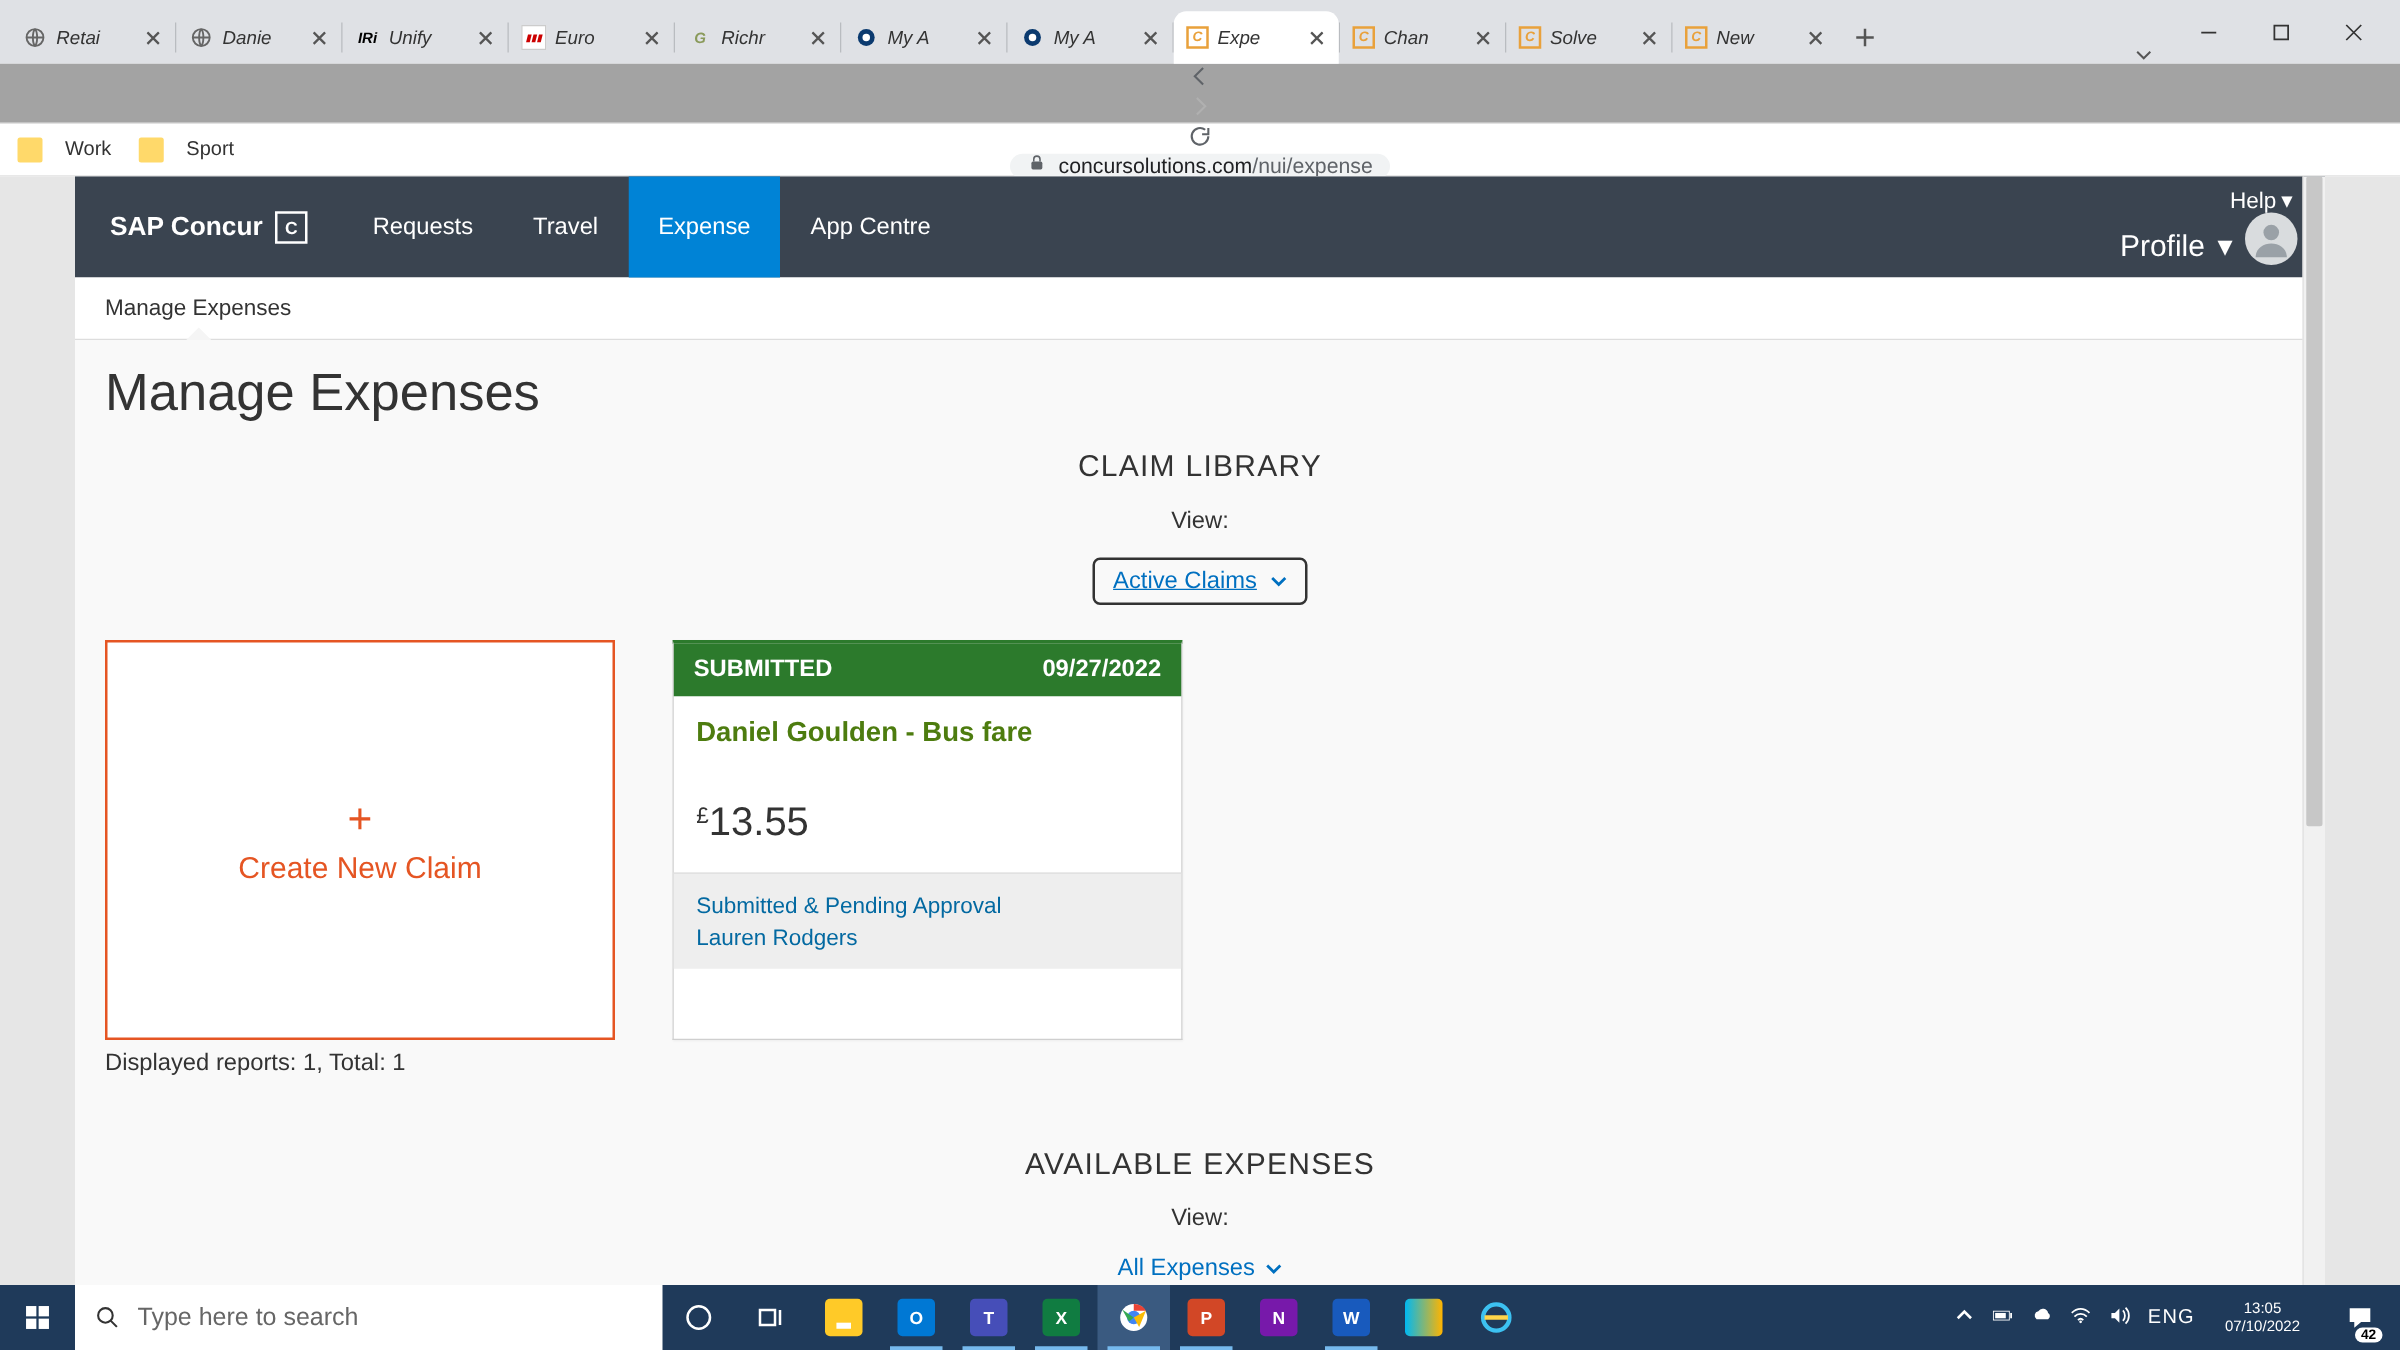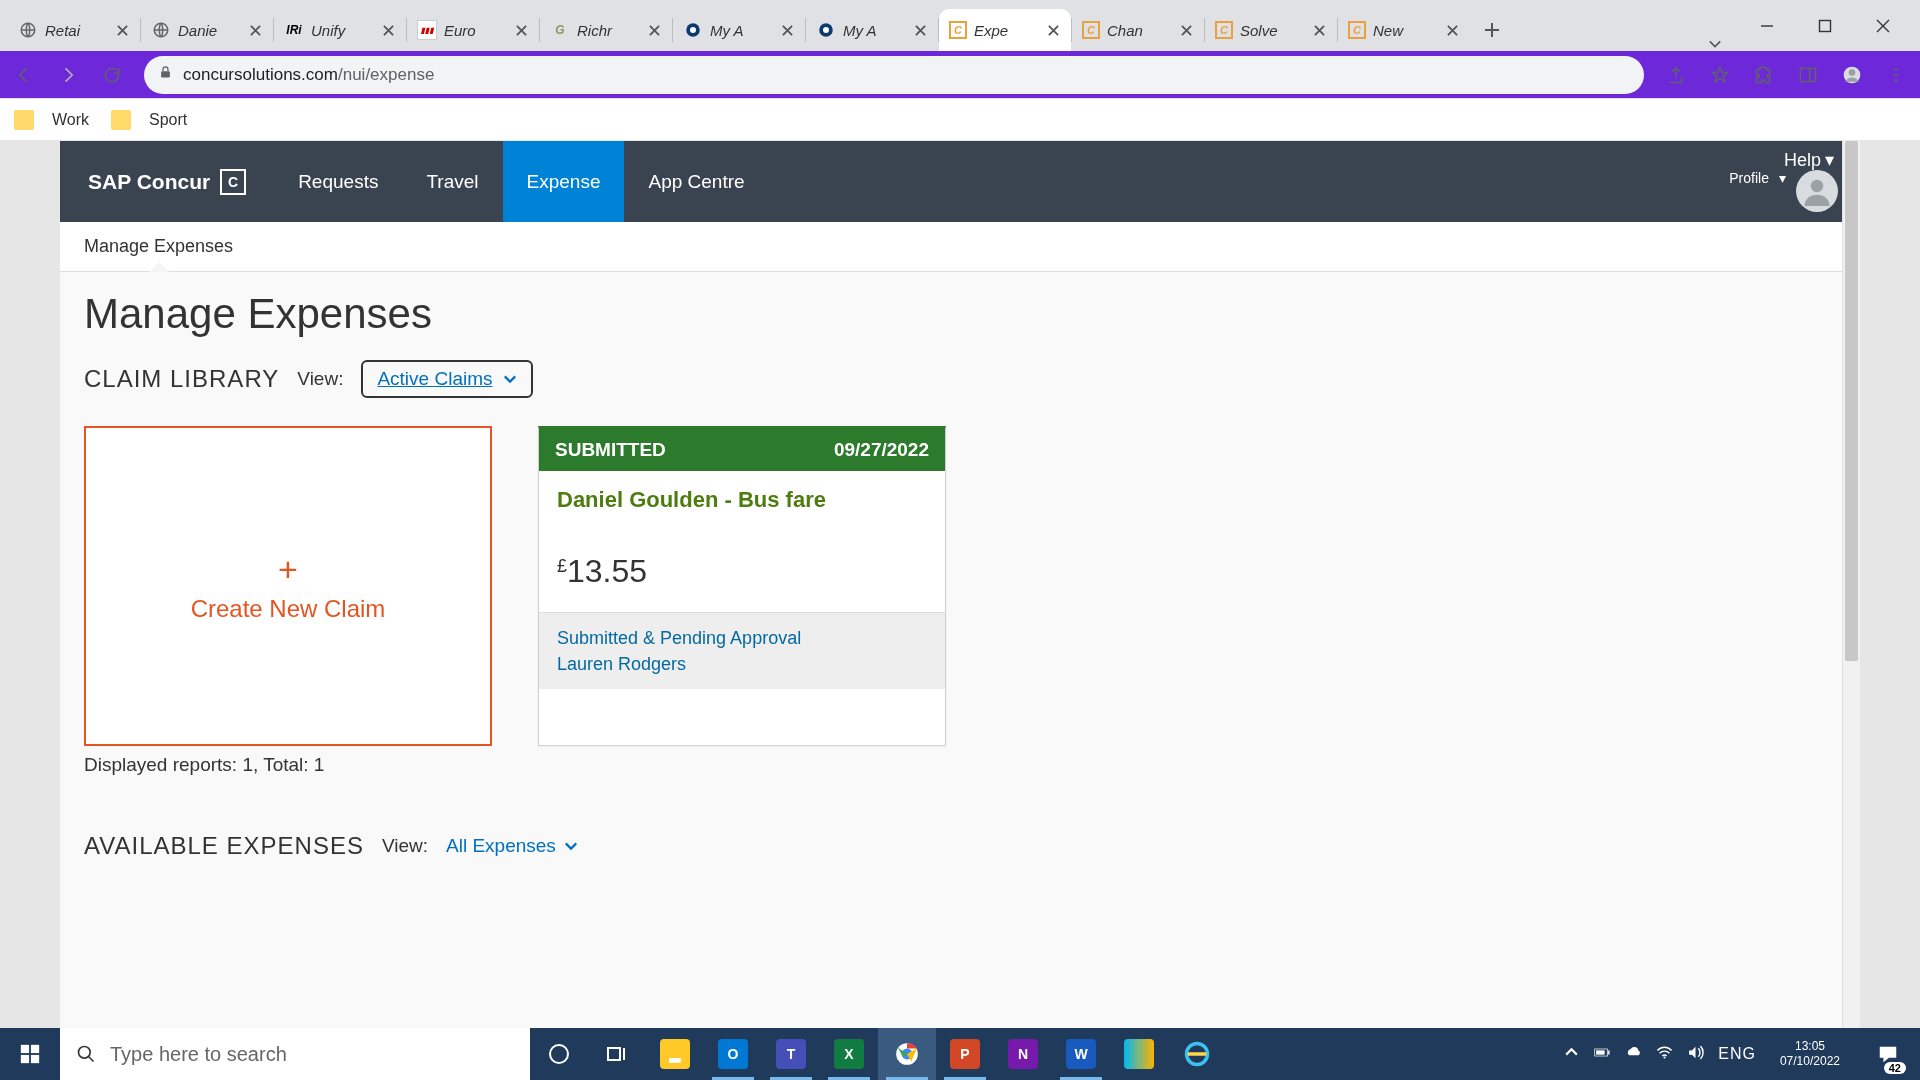--- a/index.html
+++ b/index.html
@@ -16,21 +16,21 @@
 .tab .tclose { width: 16px; height: 16px; display:flex; align-items:center; justify-content:center; }
 .tab .tclose svg { width:11px; height:11px; stroke:#555; stroke-width:2; }
 .tab-sep { width:1px; height:24px; background:#b9bcc0; margin-bottom:9px; }
 .newtab { width:36px; height:36px; display:flex; align-items:center; justify-content:center; margin-left:4px; margin-bottom:3px; }
 .newtab svg { width:16px; height:16px; stroke:#555; stroke-width:2; }
 .winctrls { display:flex; align-items:center; gap: 0; height:100%; }
 .winctrls .wbtn { width:58px; height:40px; display:flex; align-items:center; justify-content:center; }
 .winctrls svg { width:14px; height:14px; stroke:#333; stroke-width:1.4; fill:none; }
 .win-caret { width:46px; display:flex; align-items:center; justify-content:center; }
 
-.addrbar { background:#6d28d9; height:48px; display:flex; align-items:center; padding: 0 4px; gap:4px; border-bottom:1px solid #e3e3e3;}
+.addrbar { background:#a3a3a3; height:48px; display:flex; align-items:center; padding: 0 20px; gap:4px; border-bottom:1px solid #e3e3e3;flex-direction:column;}
 .navbtn { width:40px; height:40px; display:flex; align-items:center; justify-content:center; border-radius:50%; }
 .navbtn svg { width:20px; height:20px; stroke:#5f6368; stroke-width:2; fill:none; }
 .navbtn.disabled svg { stroke:#b0b0b0; }
 .omnibox { flex:1; height:38px; background:#f1f3f4; border-radius:19px; display:flex; align-items:center; padding:0 14px; gap:10px; font-size:17px; color:#202124; margin:0 8px;}
 .omnibox .lock svg { width:15px; height:15px; fill:#5f6368; }
 .omnibox .url-dim { color:#5f6368; }
 .addr-icons { display:flex; align-items:center; gap:4px; }
 .addr-icons .ibtn { width:40px; height:40px; display:flex; align-items:center; justify-content:center; }
 .addr-icons svg { width:20px; height:20px; stroke:#5f6368; stroke-width:1.8; fill:none; }
 
@@ -44,32 +44,32 @@
 
 
 .sc-header { background:#3a4450; height:81px; display:flex; align-items:stretch; color:#fff; }
 .sc-logo { display:flex; align-items:center; padding:4px 28px; font-size:21px; font-weight:700; gap:10px; }
 .sc-logo .logo-box { width:26px; height:26px; border:2px solid #fff; display:flex; align-items:center; justify-content:center; font-size:14px; }
 .sc-nav { display:flex; align-items:stretch; }
 .sc-nav a { display:flex; align-items:center; padding:4px 24px; font-size:19px; color:#fff; text-decoration:none; }
 .sc-nav a.active { background:#0083d6; }
 .sc-right { margin-left:auto; display:flex; align-items:center; padding:0 22px; gap:28px; }
 .sc-help { font-size:18px; display:flex; align-items:center; gap:4px; position:absolute; right:26px; top:8px; color:#fff;}
-.sc-profile { display:flex; align-items:flex-start; gap:10px; font-size:14px; margin-top:18px;}
+.sc-profile { display:flex; align-items:flex-end; gap:10px; font-size:24px; margin-top:18px;}
 .sc-avatar { width:42px; height:42px; border-radius:50%; background:#d9dcde; display:flex; align-items:center; justify-content:center;}
 .sc-avatar svg { width:30px; height:30px; fill:#9aa1a7; }
 
 .sc-sub { background:#fff; border-bottom:1px solid #ddd; padding: 14px 24px 0; }
 .sc-sub-tab { display:inline-block; font-size:18px; color:#333; padding-bottom:14px; position:relative;}
 .sc-sub-tab::after { content:""; position:absolute; left:50%; bottom:-1px; transform:translateX(-50%); width:0; height:0; border-left:10px solid transparent; border-right:10px solid transparent; border-bottom:10px solid #f5f5f5; display:none;}
 .sc-sub-tab.sel::after{display:block;}
 
 .sc-body { padding: 18px 24px; background:#f9f9f9; min-height:800px;}
 h1.page-title { font-size:42px; font-weight:300; color:#333; margin-bottom:22px; }
-.section-row { display:flex; align-items:center; gap:18px; margin-bottom:28px;}
+.section-row { display:flex; align-items:center; gap:18px; margin-bottom:28px;flex-direction:column;}
 .section-label { font-size:24px; letter-spacing:1px; color:#333; }
 .view-lbl { font-size:19px; color:#333; }
 .view-select { border:2px solid #333; border-radius:6px; padding:6px 14px; display:flex; align-items:center; gap:10px; font-size:19px; color:#0070c0; cursor:pointer;}
 .view-select-naked { display:flex; align-items:center; gap:8px; font-size:19px; color:#0070c0; cursor:pointer; }
 .view-select svg, .view-select-naked svg { width:14px; height:14px; stroke:#0070c0; stroke-width:2.5; fill:none;}
 .view-select span { text-decoration: underline; }
 
 .cards { display:flex; gap:46px; }
 .card-new { width:408px; height:320px; border:2px solid #e55523; display:flex; flex-direction:column; align-items:center; justify-content:center; color:#e55523; cursor:pointer; background:#fff;}
 .card-new .plus { font-size:34px; font-weight:300; margin-bottom:6px;}

